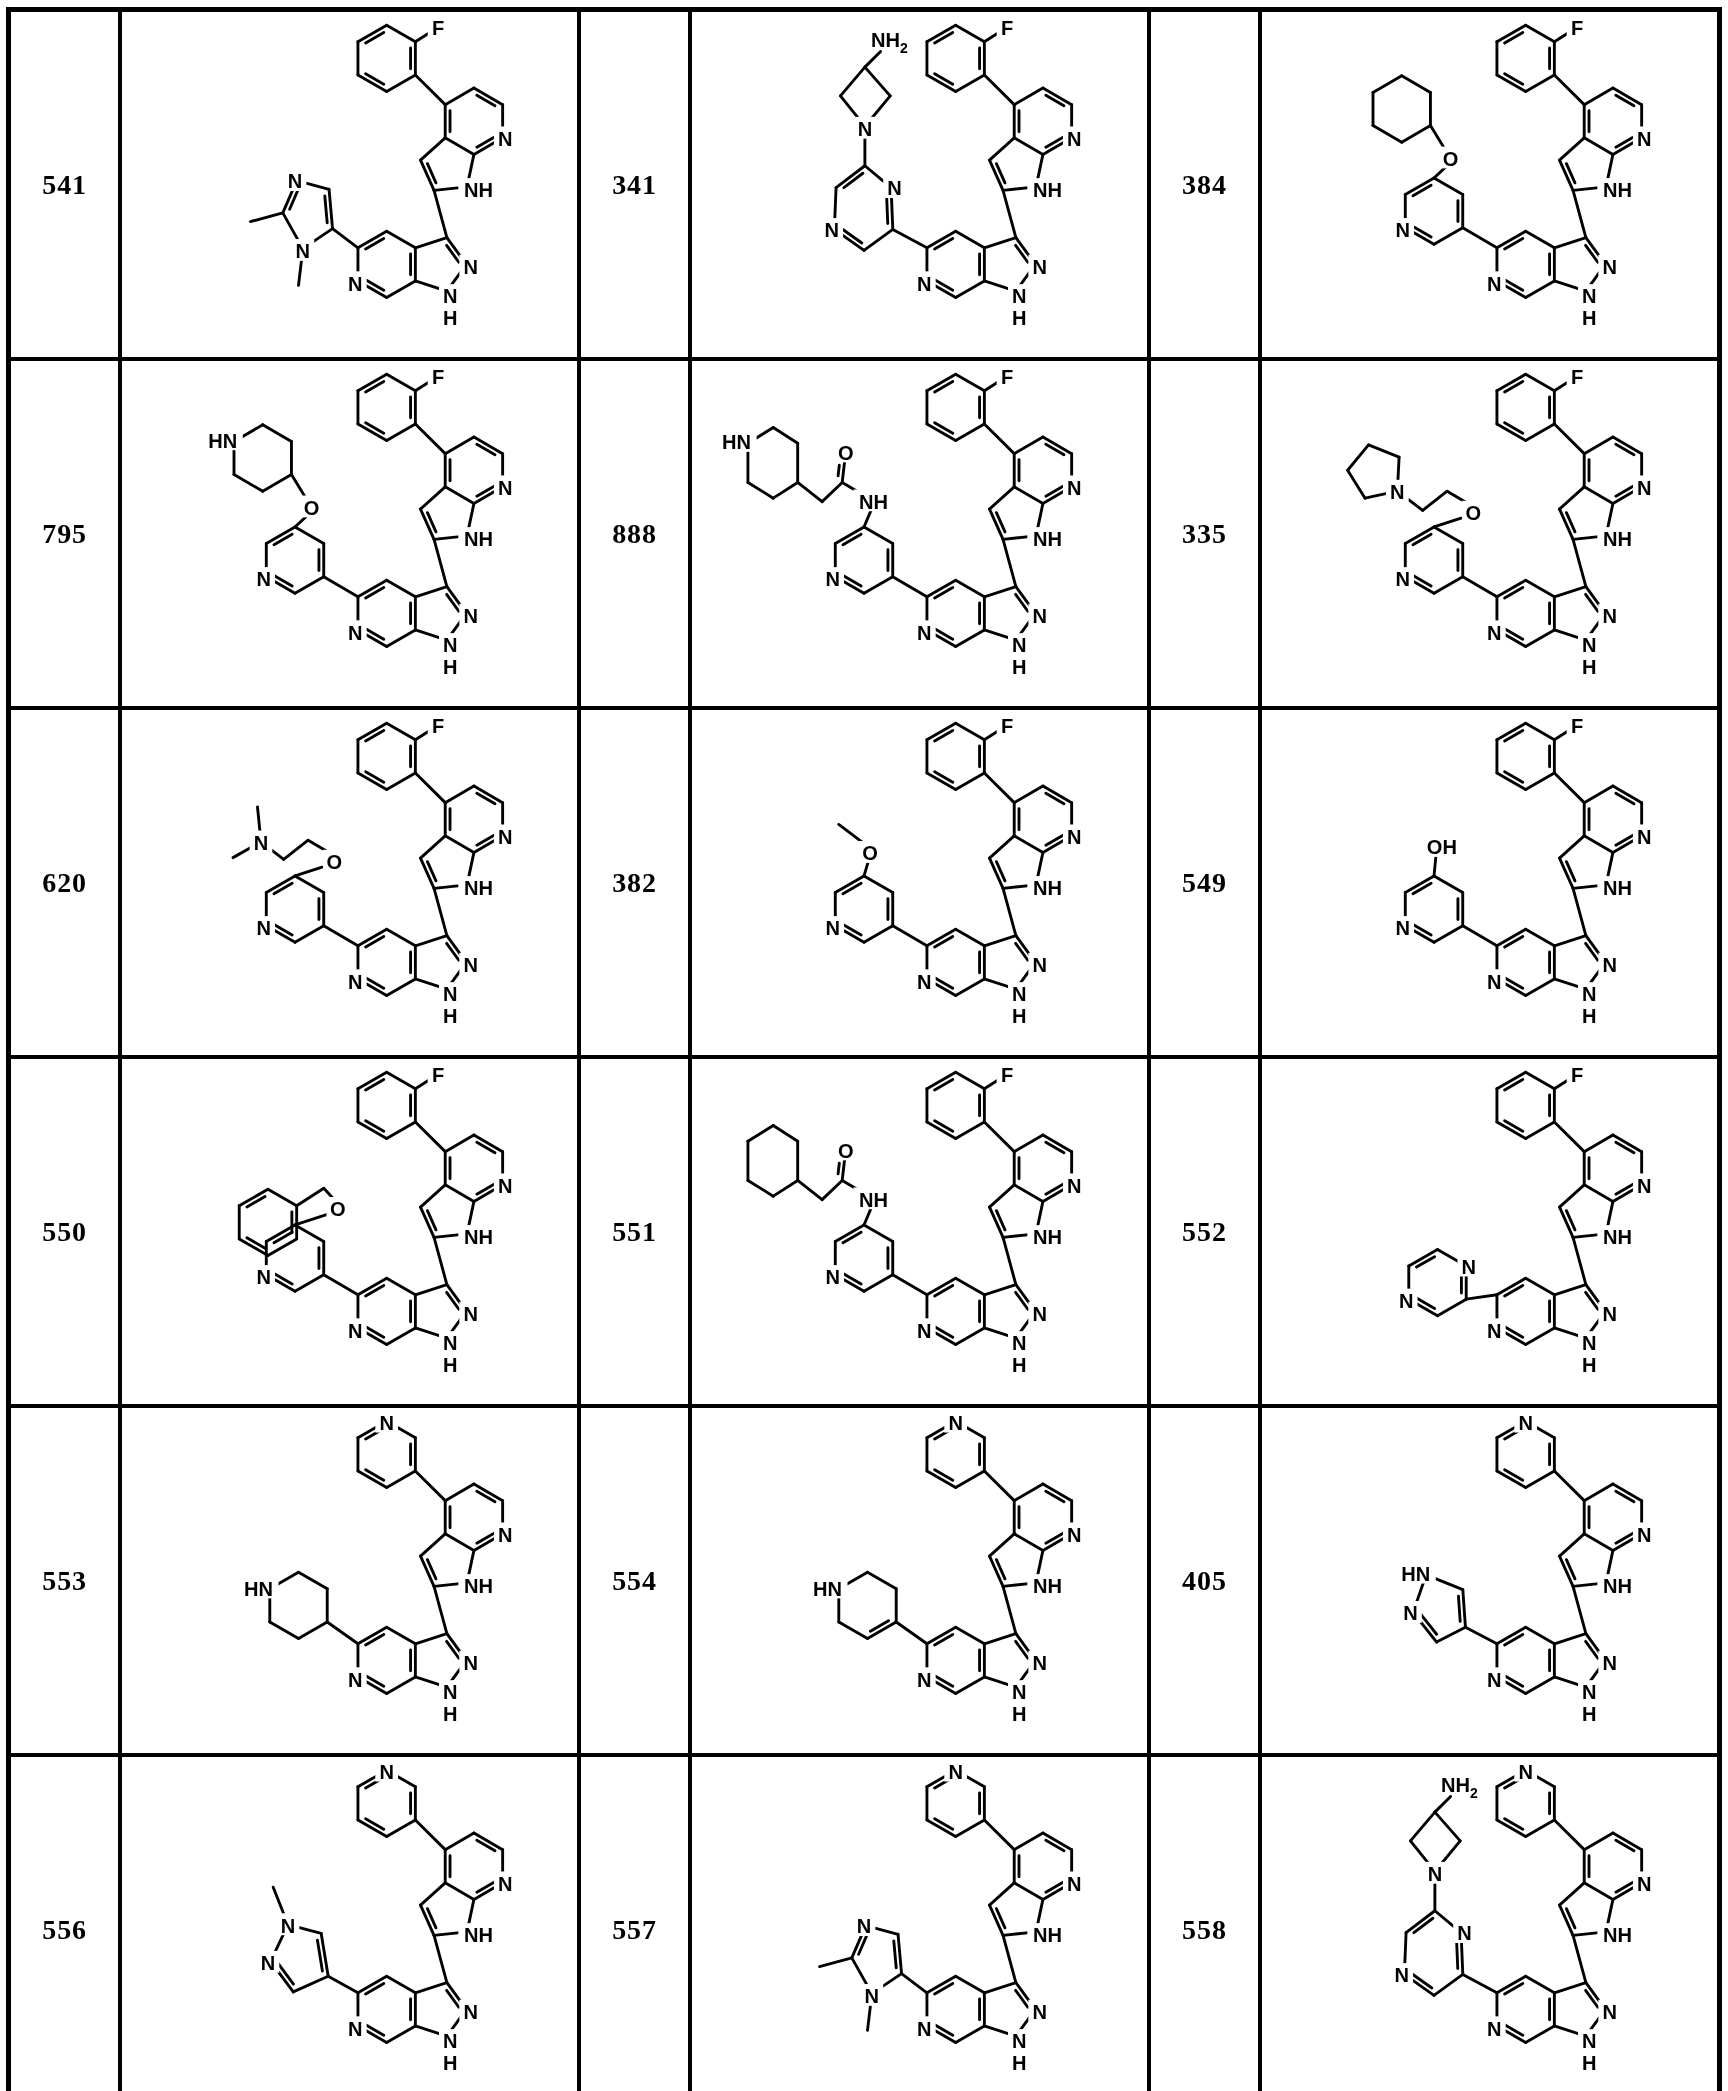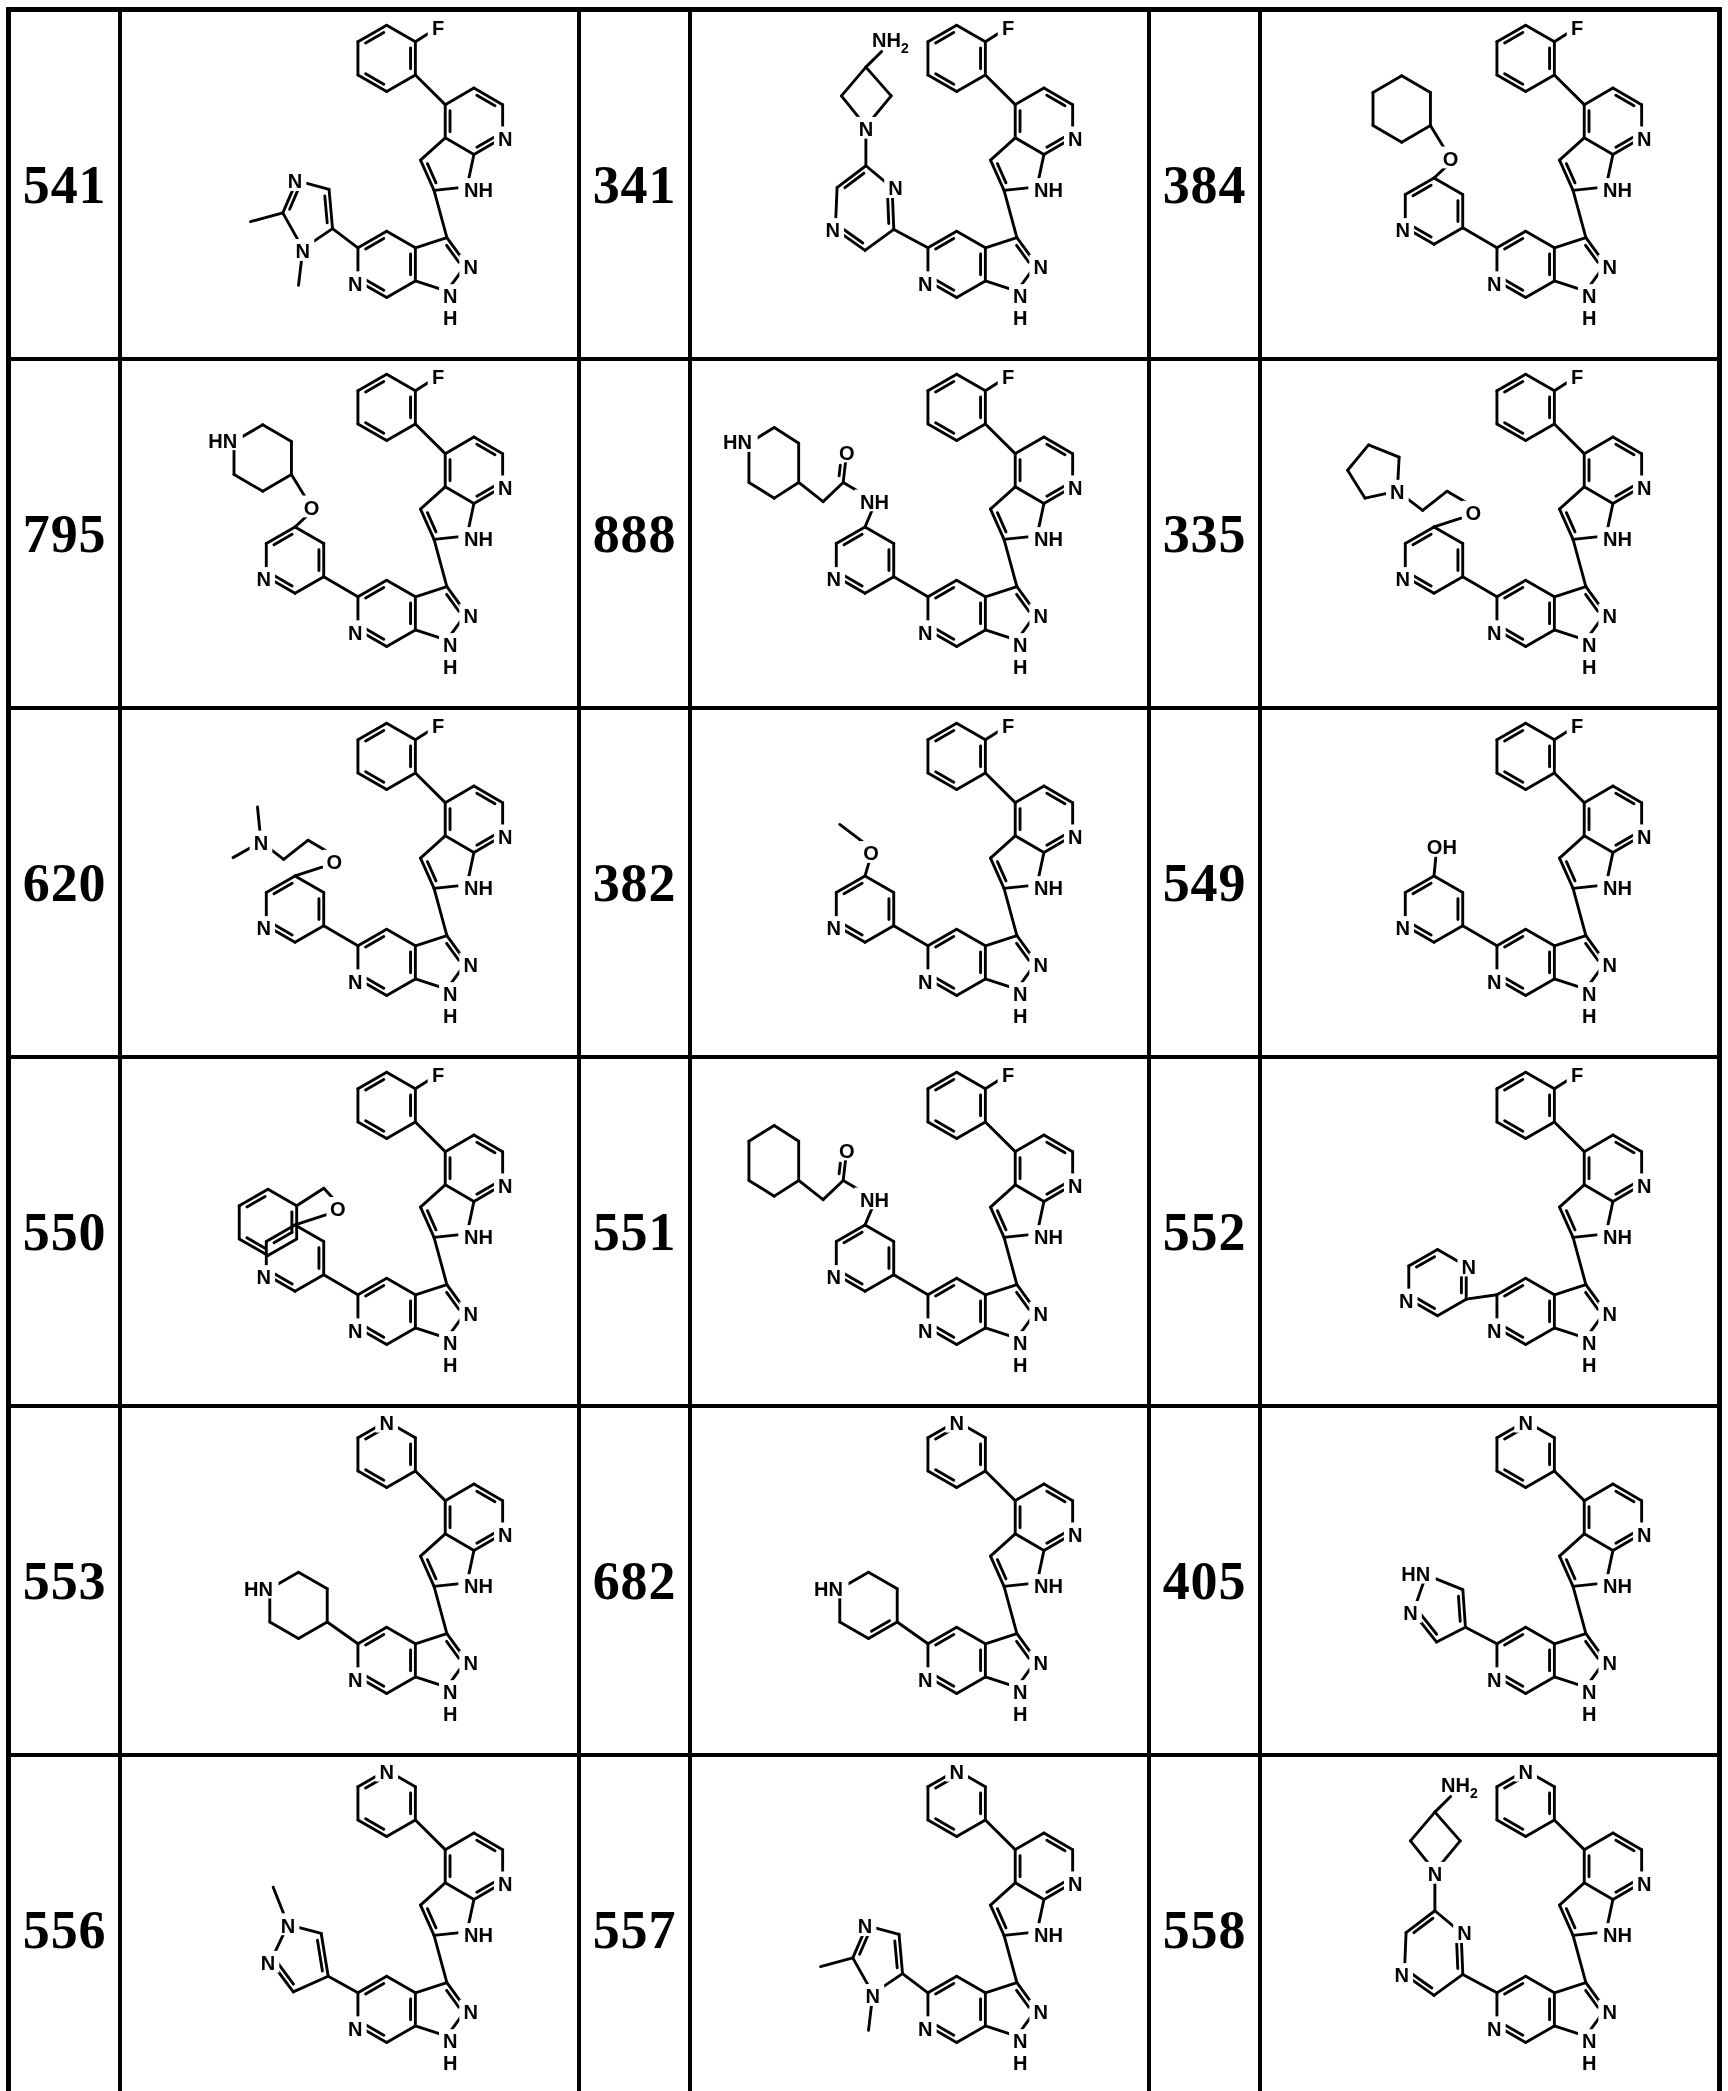--- a/index.html
+++ b/index.html
@@ -1,20 +1,20 @@
 <!DOCTYPE html>
 <html style="font-size:14px"><head>
 <meta charset="utf-8">
 <style>
   html,body{margin:0;padding:0;background:#fff;}
   body{width:1728px;height:2092px;font-family:"Liberation Serif",serif;}
   .page{padding:7px 6.1px;}
   table{border-collapse:collapse;table-layout:fixed;border:5.2px solid #000;background:#fff;}
   td{border:4.4px solid #000;padding:0;background:#fff;vertical-align:middle;}
-  td.num{width:112px;text-align:center;font-weight:700;font-size:54px;letter-spacing:0.9px;}
+  td.num{width:112px;text-align:center;font-weight:700;font-size:28px;letter-spacing:0.9px;}
   td.mol{width:455px;height:345px;}
   tr{height:345px;}
   svg{display:block;margin:0 auto;}
   svg line{stroke:#000;stroke-width:3.3;stroke-linecap:round;}
   svg text{font-family:"Liberation Sans",sans-serif;font-weight:bold;font-size:23px;text-anchor:middle;fill:#000;}
 </style>
 </head>
 <body>
 
 <div class="page">
@@ -1357,21 +1357,21 @@
                   <rect x="363.0" y="335.7" width="24" height="25" fill="#fff"></rect>
                   <text x="375.0" y="357.7">H</text>
                 </g>
                 <g>
                   <rect x="132.1" y="192.0" width="46" height="25" fill="#fff"></rect>
                   <text x="155.1" y="214.0">HN</text>
                 </g>
               </g>
             </svg>
           </td>
-          <td class="num">682</td>
+          <td class="num">554</td>
           <td class="mol">
             <svg width="454" height="343" viewBox="0 0 520 393">
               <g>
                 <line x1="434.9" y1="105.0" x2="402.0" y2="86.0"></line>
                 <line x1="402.0" y1="86.0" x2="369.1" y2="105.0"></line>
                 <line x1="369.1" y1="105.0" x2="369.1" y2="143.0"></line>
                 <line x1="369.1" y1="143.0" x2="402.0" y2="162.0"></line>
                 <line x1="402.0" y1="162.0" x2="434.9" y2="143.0"></line>
                 <line x1="434.9" y1="143.0" x2="434.9" y2="105.0"></line>
                 <line x1="334.9" y1="269.0" x2="302.0" y2="250.0"></line>

